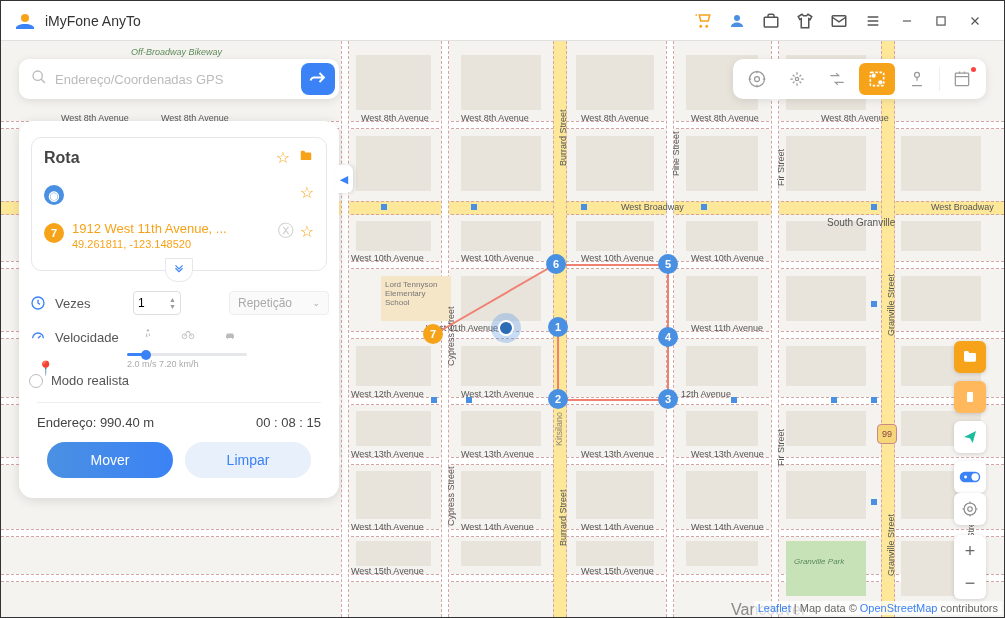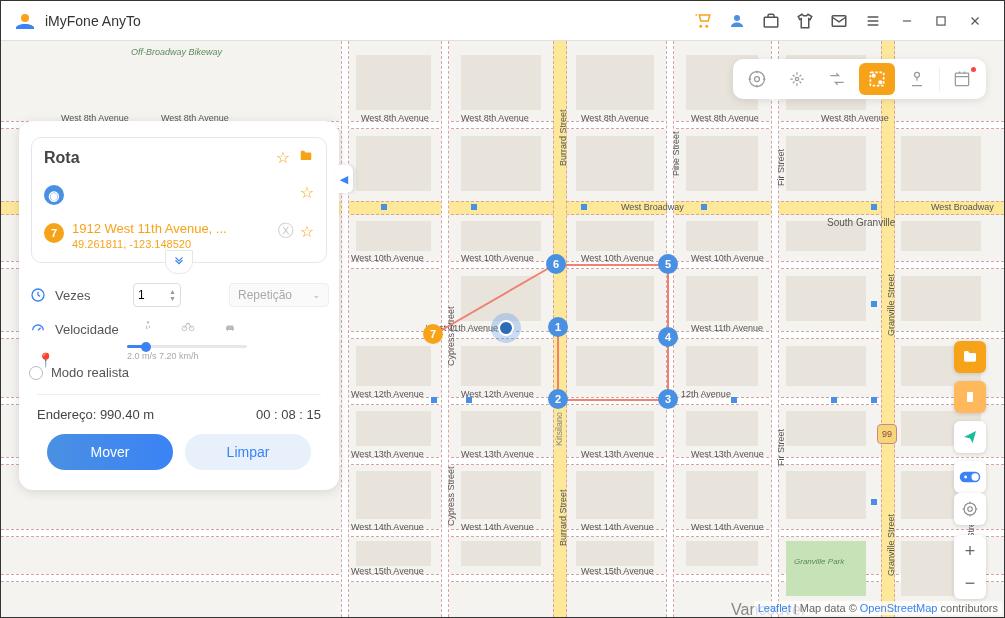--- a/index.html
+++ b/index.html
@@ -47,21 +47,21 @@
 
 .top-toolbar { position: absolute; top: 18px; right: 18px; height: 40px; background: #fff; border-radius: 10px; box-shadow: 0 2px 8px rgba(0,0,0,0.1); display: flex; align-items: center; padding: 0 6px; z-index: 20; gap: 4px; }
 .tool-btn { width: 36px; height: 32px; display: flex; align-items: center; justify-content: center; border-radius: 6px; cursor: pointer; color: #999; }
 .tool-btn.active { background: #f7a31a; color: #fff; }
 .tool-sep { width: 1px; height: 24px; background: #eee; }
 .notif-dot { position: absolute; top: 4px; right: 4px; width: 5px; height: 5px; background: #f44; border-radius: 50%; }
 
 
 .left-panel { position: absolute; top: 80px; left: 18px; width: 320px; background: #fff; border-radius: 14px; box-shadow: 0 2px 12px rgba(0,0,0,0.12); z-index: 20; padding: 16px 0; }
 .panel-title { text-align: center; font-size: 18px; color: #3b82f6; font-weight: 500; margin-bottom: 12px; }
-.route-box { margin: 0 12px; border: 1px solid #e5e7eb; border-radius: 10px; padding: 10px 12px 4px; position: relative; }
+.route-box { margin: 0 12px; border: 1px solid #e5e7eb; border-radius: 10px; padding: 10px 12px 12px; position: relative; }
 .route-header { display: flex; align-items: center; margin-bottom: 8px; }
 .route-header .label { font-weight: 600; color: #444; flex: 1; }
 .route-header .star { color: #f7a31a; margin-right: 8px; cursor: pointer; }
 .route-header .folder { color: #f7a31a; cursor: pointer; }
 .route-item { display: flex; align-items: flex-start; padding: 8px 0; gap: 8px; }
 .route-item .pin { width: 20px; height: 20px; border-radius: 50%; display: flex; align-items: center; justify-content: center; color: #fff; font-size: 11px; font-weight: bold; flex-shrink: 0; margin-top: 2px; }
 .route-item .pin.start { background: #4a90e2; }
 .route-item .pin.start::before { content: '◉'; font-size: 13px; }
 .route-item .pin.num { background: #f7a31a; }
 .route-item .info { flex: 1; min-width: 0; }
@@ -213,20 +213,21 @@
     <div class="bldg" style="left:575px;top:95px;width:78px;height:55px"></div>
     <div class="bldg" style="left:685px;top:95px;width:72px;height:55px"></div>
     <div class="bldg" style="left:785px;top:95px;width:80px;height:55px"></div>
     <div class="bldg" style="left:900px;top:95px;width:80px;height:55px"></div>
     <div class="bldg" style="left:355px;top:180px;width:75px;height:30px"></div>
     <div class="bldg" style="left:460px;top:180px;width:80px;height:30px"></div>
     <div class="bldg" style="left:575px;top:180px;width:78px;height:30px"></div>
     <div class="bldg" style="left:685px;top:180px;width:72px;height:30px"></div>
     <div class="bldg" style="left:785px;top:180px;width:80px;height:30px"></div>
     <div class="bldg" style="left:900px;top:180px;width:80px;height:30px"></div>
+    <div class="school" style="left:380px;top:235px;width:70px;height:45px">Lord Tennyson Elementary School</div>
     <div class="bldg" style="left:460px;top:235px;width:80px;height:45px"></div>
     <div class="bldg" style="left:575px;top:235px;width:78px;height:45px"></div>
     <div class="bldg" style="left:685px;top:235px;width:72px;height:45px"></div>
     <div class="bldg" style="left:785px;top:235px;width:80px;height:45px"></div>
     <div class="bldg" style="left:900px;top:235px;width:80px;height:45px"></div>
     <div class="bldg" style="left:355px;top:305px;width:75px;height:40px"></div>
     <div class="bldg" style="left:460px;top:305px;width:80px;height:40px"></div>
     <div class="bldg" style="left:575px;top:305px;width:78px;height:40px"></div>
     <div class="bldg" style="left:685px;top:305px;width:72px;height:40px"></div>
     <div class="bldg" style="left:785px;top:305px;width:80px;height:40px"></div>
@@ -319,20 +320,32 @@
   <div class="current-loc" style="left:505px;top:287px"></div>
 
   <div class="waypoint" style="left:557px;top:286px">1</div>
   <div class="waypoint" style="left:557px;top:358px">2</div>
   <div class="waypoint" style="left:667px;top:358px">3</div>
   <div class="waypoint" style="left:667px;top:296px">4</div>
   <div class="waypoint" style="left:667px;top:223px">5</div>
   <div class="waypoint" style="left:555px;top:223px">6</div>
   <div class="waypoint last" style="left:432px;top:293px">7</div>
 
+  <div class="search-box">
+    <span class="search-icon"><svg width="16" height="16" viewBox="0 0 24 24" fill="none" stroke="currentColor" stroke-width="2">
+          <circle cx="10" cy="10" r="7"></circle>
+          <path d="M21 21l-6-6"></path>
+        </svg></span>
+    <input type="text" placeholder="Endereço/Coordenadas GPS" style="">
+    <div class="go-btn">
+        <svg width="18" height="18" viewBox="0 0 24 24" fill="none" stroke="currentColor" stroke-width="2.5">
+          <path d="M14 4l6 6-6 6M20 10H6a6 6 0 00-4 4"></path>
+        </svg>
+      </div>
+  </div>
 
   <div class="top-toolbar">
     <div class="tool-btn">
         <svg width="20" height="20" viewBox="0 0 24 24" fill="none" stroke="currentColor" stroke-width="1.5">
           <circle cx="12" cy="12" r="3"></circle>
           <circle cx="12" cy="12" r="9"></circle>
           <path d="M12 2v3M12 19v3M2 12h3M19 12h3"></path>
         </svg>
       </div>
     <div class="tool-btn">

